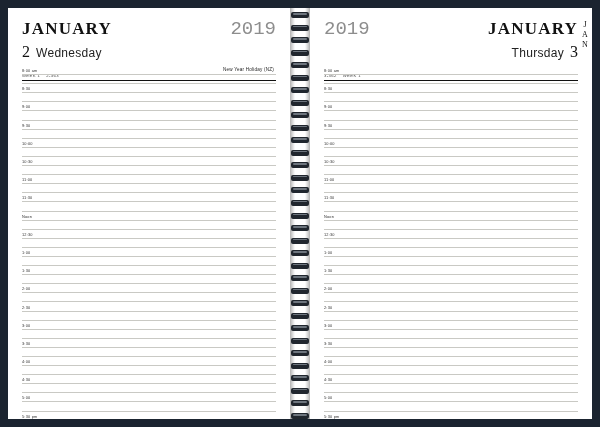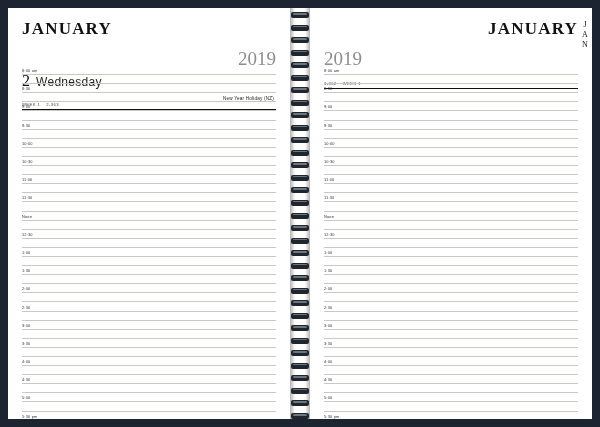--- a/index.html
+++ b/index.html
@@ -74,26 +74,25 @@
   }
   .month {
     font-family: "Liberation Serif", serif;
     font-size: 17px;
     letter-spacing: 1.2px;
     font-weight: bold;
     color: #111;
     line-height: 1;
   }
   .year {
-    font-family: Liberation Serif, serif;
+    font-family: Liberation Mono, monospace;
     font-size: 19px;
     color: #8d8d8d;
     line-height: 1;
     font-weight: normal;
-    margin-top: 29px;
   }
   .dayline {
     display: flex;
     align-items: baseline;
     gap: 6px;
     margin-top: 5px;
   }
   .daynum {
     font-family: "Liberation Serif", serif;
     font-size: 16px;
@@ -339,20 +338,24 @@
         <div class="coil" style="top: 392.469px;"></div>
         <div class="coil" style="top: 405px;"></div>
       </div>
 
     <div class="page right">
       <div class="hdr">
         <div class="hdr-row">
           <div class="year">2019</div>
           <div class="month">JANUARY</div>
         </div>
+        <div class="dayline right">
+          <span class="dayname">Thursday</span>
+          <span class="daynum">3</span>
+        </div>
         <div class="holiday" style="visibility:hidden">.</div>
         <div class="weekrow right">
           <span class="wk">3-362</span>
           <span>WEEK 1</span>
         </div>
         <div class="sidetab" id="sidetab">
             <div>J</div>
             <div>A</div>
             <div>N</div>
           </div>

